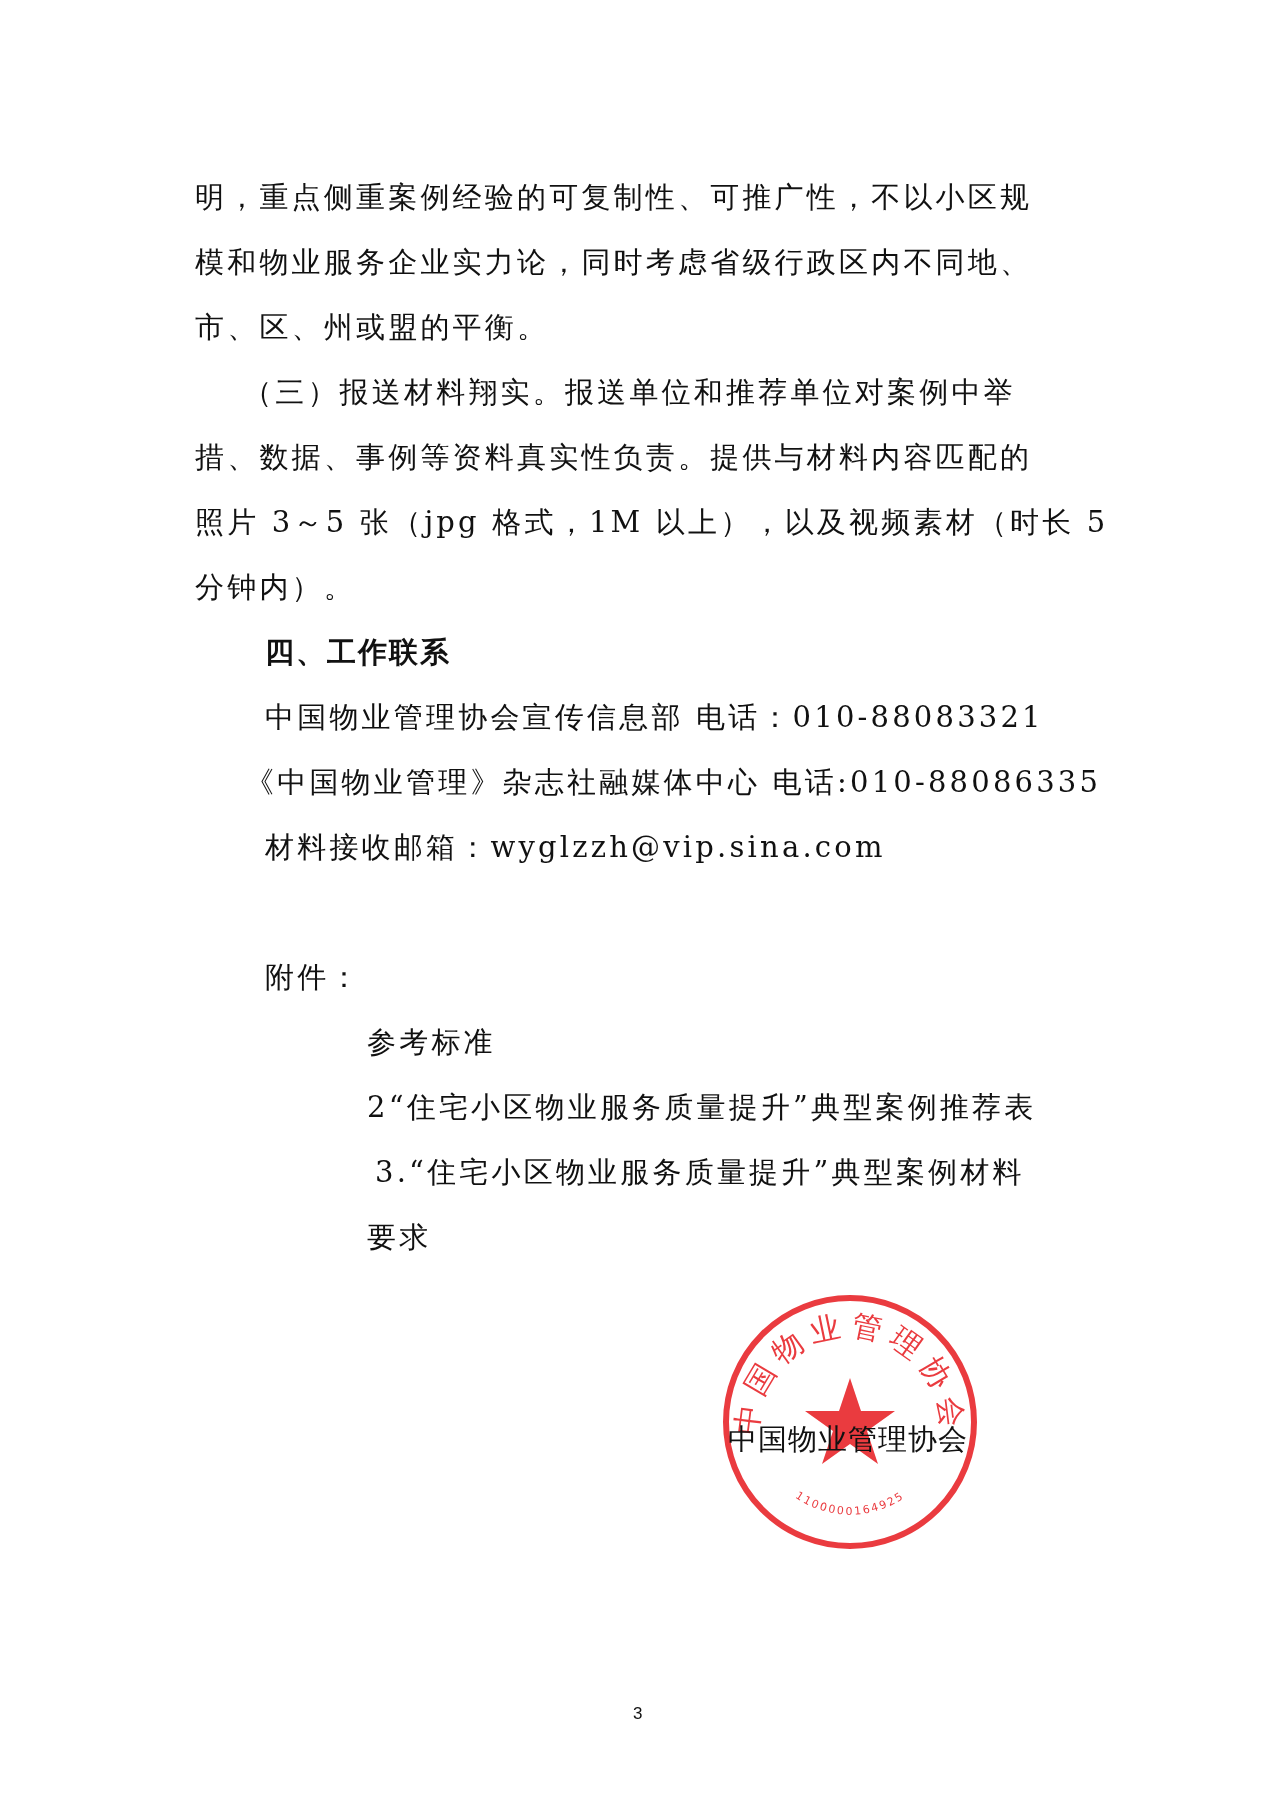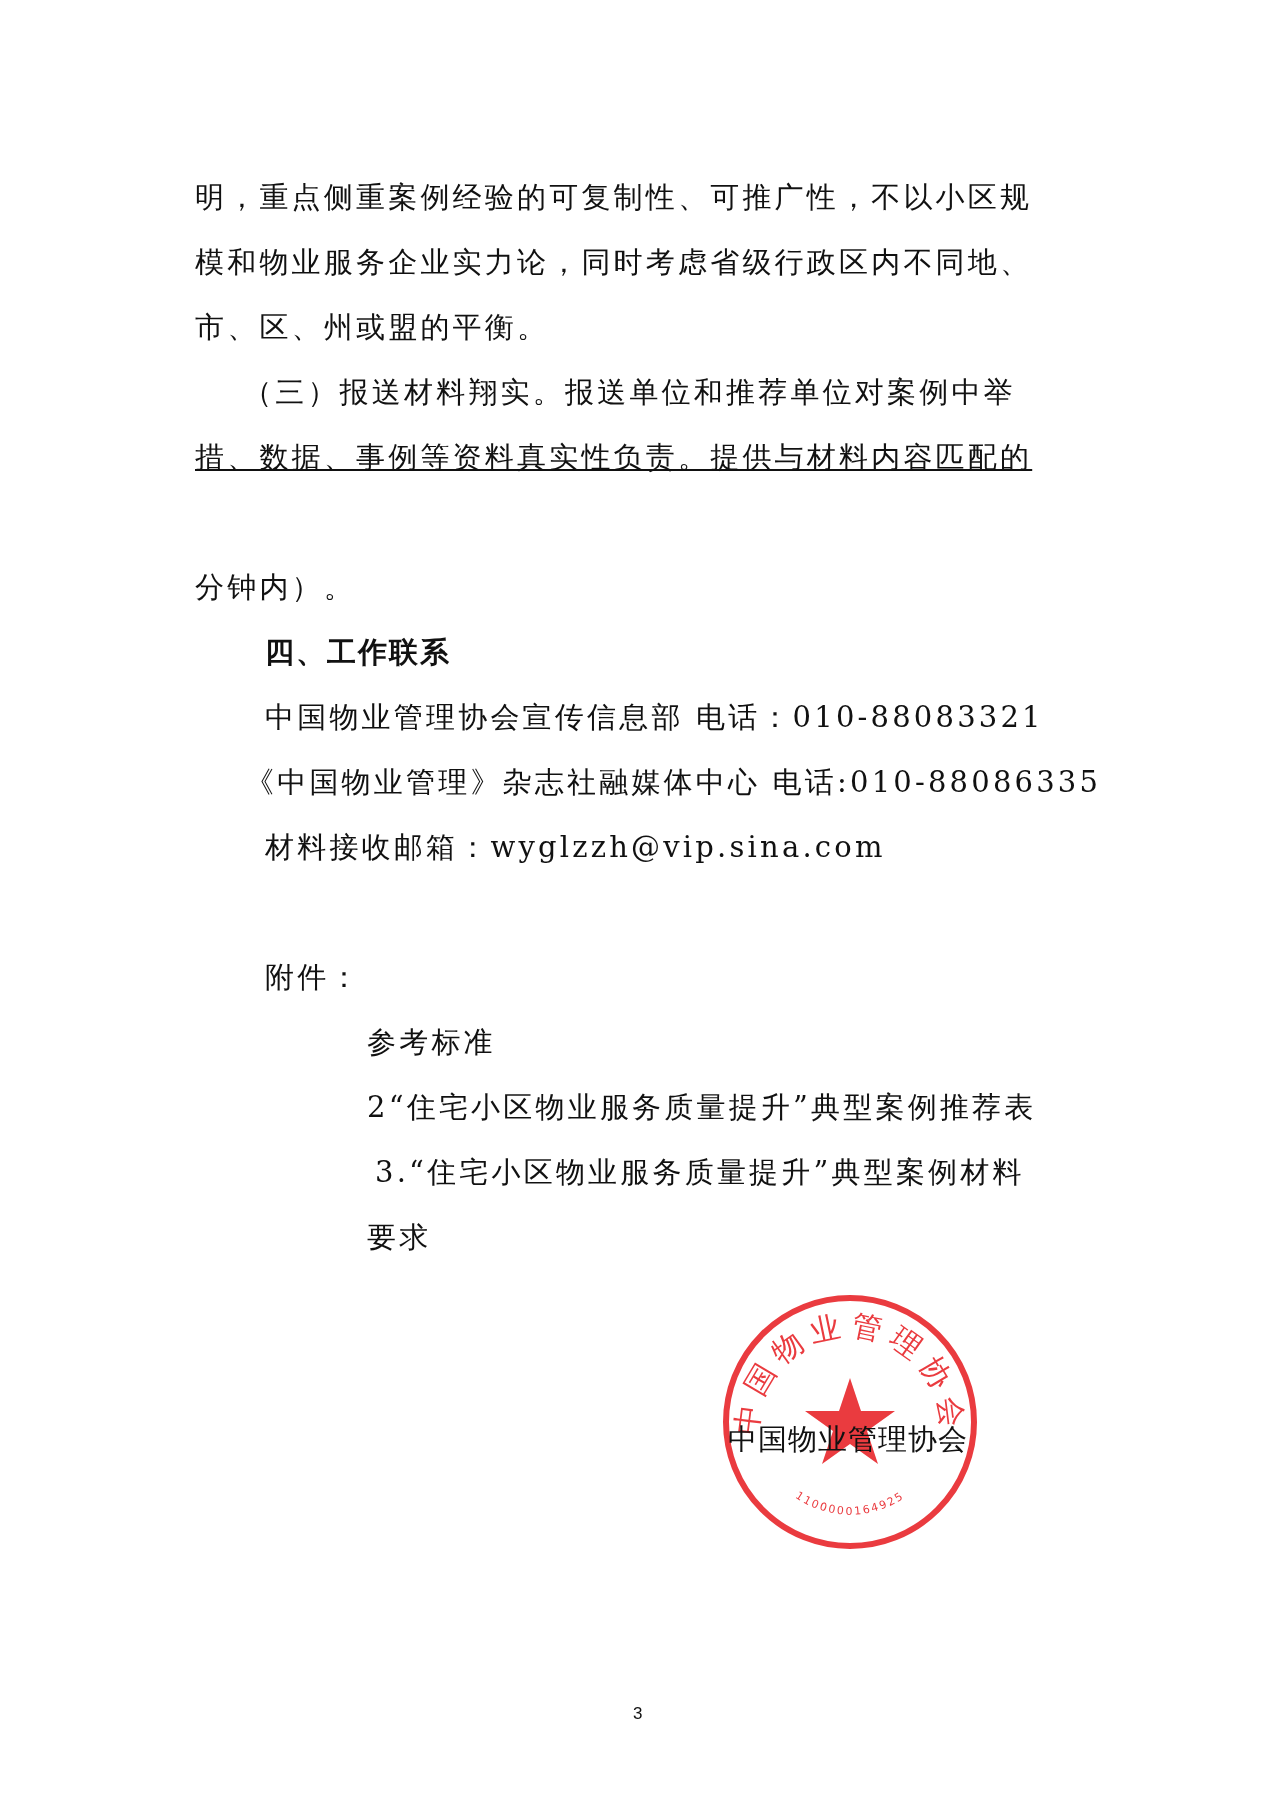--- a/index.html
+++ b/index.html
@@ -16,21 +16,22 @@
 </head>
 <body>
 
 <div class="page">
 
   <div class="line" style="left:195px; top:161px;">明，重点侧重案例经验的可复制性、可推广性，不以小区规</div>
   <div class="line" style="left:195px; top:226px;">模和物业服务企业实力论，同时考虑省级行政区内不同地、</div>
   <div class="line" style="left:195px; top:291px;">市、区、州或盟的平衡。</div>
 
   <div class="line" style="left:243px; top:356px;">（三）报送材料翔实。报送单位和推荐单位对案例中举</div>
-  <div class="line" style="left:195px; top:421px;text-decoration:underline;">措、数据、事例等资料真实性负责。提供与材料内容匹配的</div>
+  <div class="line" style="left:195px; top:421px;">措、数据、事例等资料真实性负责。提供与材料内容匹配的</div>
+  <div class="line" style="left:195px; top:486px;">照片 3～5 张（jpg 格式，1M 以上），以及视频素材（时长 5</div>
   <div class="line" style="left:195px; top:551px;">分钟内）。</div>
 
   <div class="line heading" style="left:265px; top:616px;">四、工作联系</div>
 
   <div class="line" style="left:265px; top:681px;">中国物业管理协会宣传信息部 电话：010-88083321</div>
   <div class="line" style="left:245px; top:746px;">《中国物业管理》杂志社融媒体中心 电话:010-88086335</div>
   <div class="line" style="left:265px; top:811px;">材料接收邮箱：wyglzzh@vip.sina.com</div>
 
   <div class="line" style="left:265px; top:941px;">附件：</div>
   <div class="line" style="left:367px; top:1006px;">参考标准</div>

